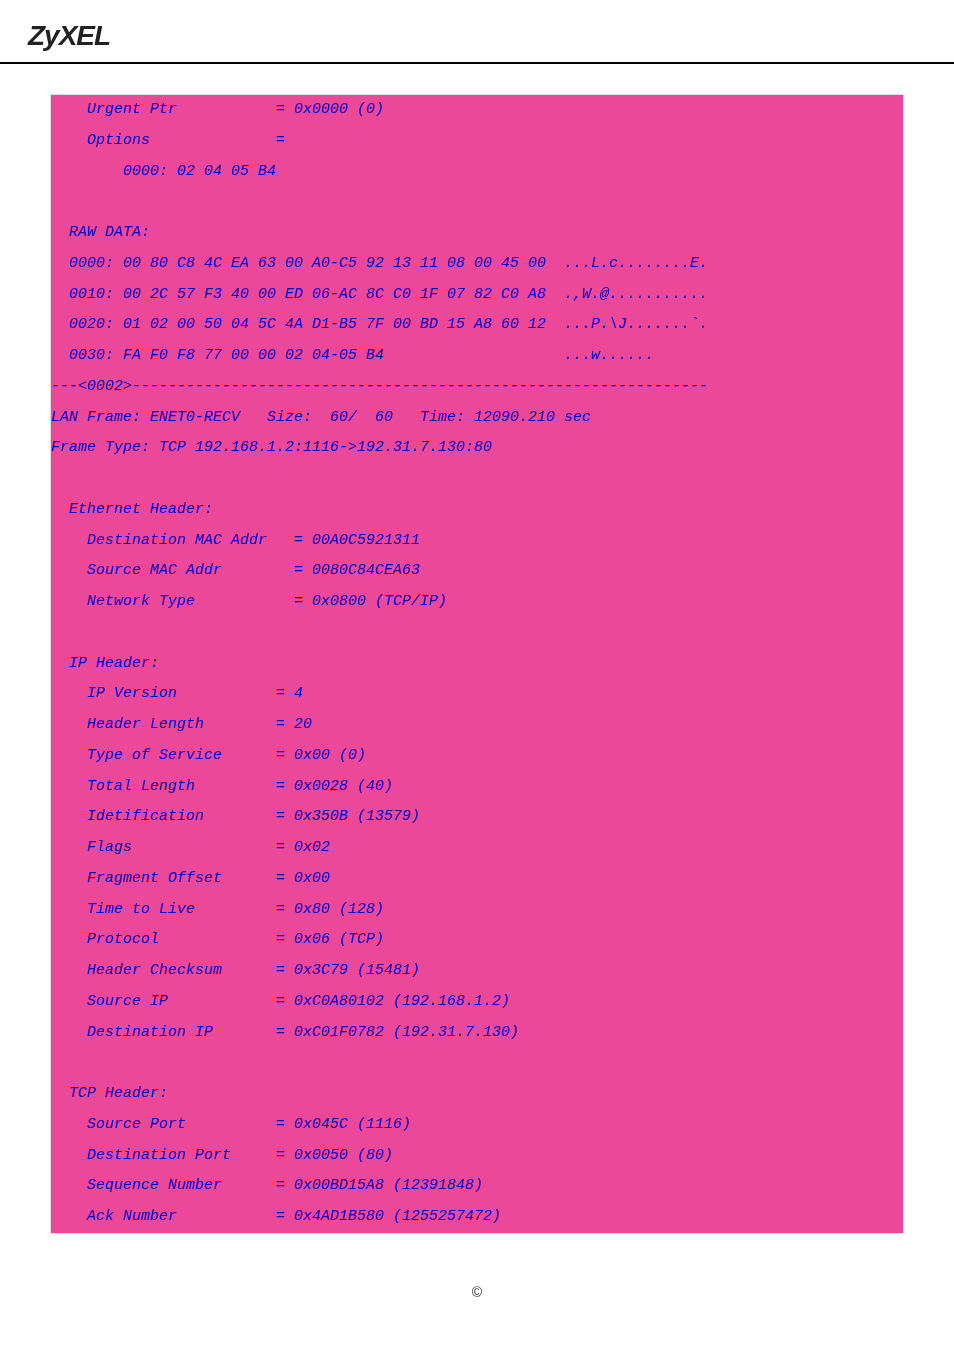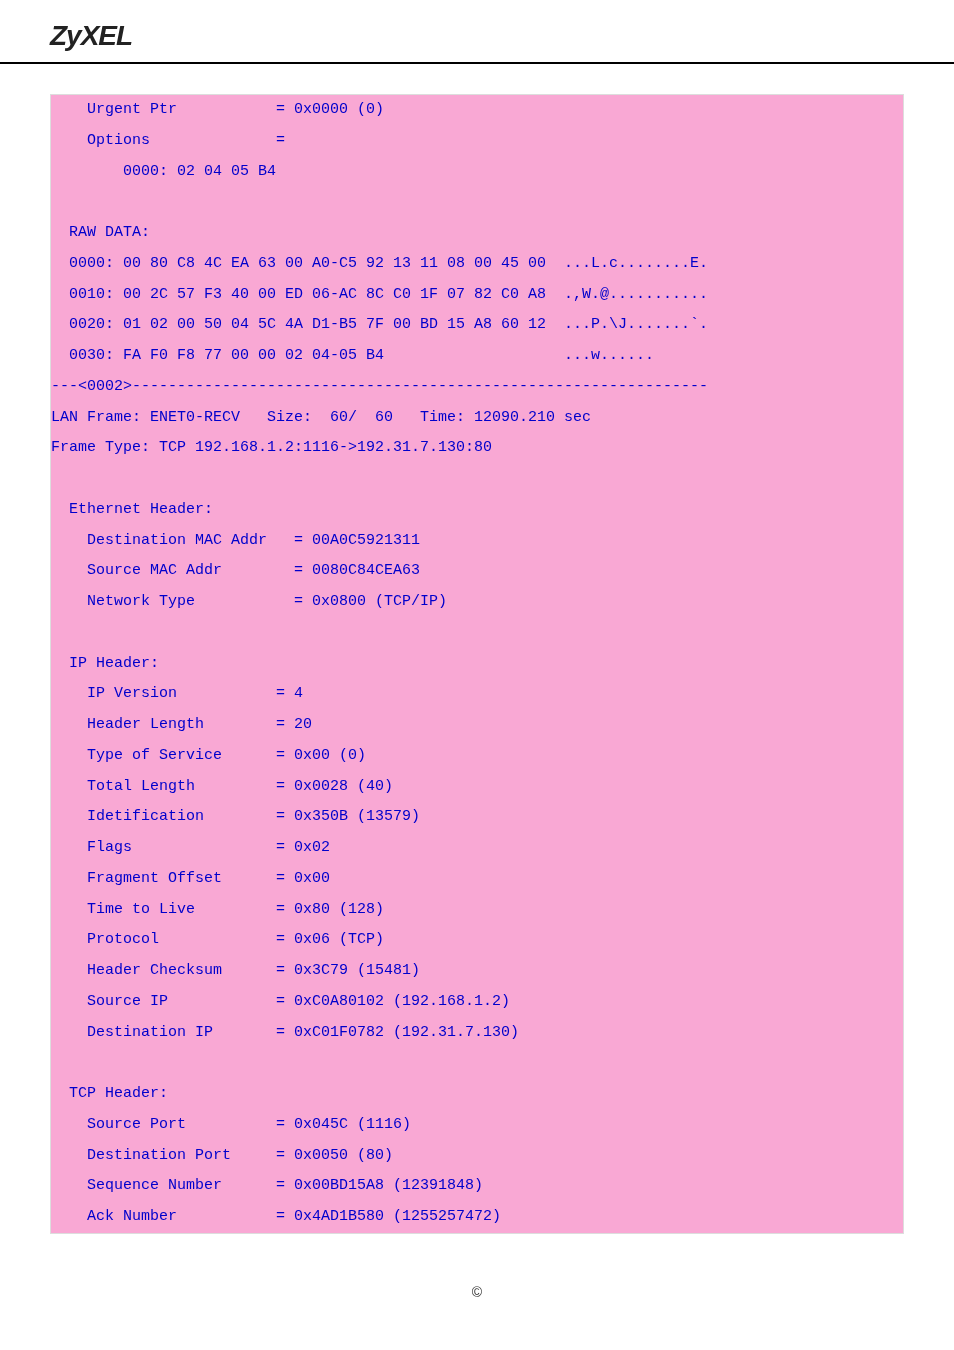--- a/index.html
+++ b/index.html
@@ -3,44 +3,45 @@
   <meta charset="utf-8">
   <style>
     body {
       font-family: Arial, sans-serif;
       margin: 0;
       padding: 0;
       background: #fff;
       width: 954px;
     }
     .header {
-      padding: 20px 50px 10px 50px;
+      padding: 20px 50px 10px 28px;
       border-bottom: 2px solid #000;
     }
     .logo {
       font-family: Arial, sans-serif;
       font-size: 28px;
       font-weight: bold;
       font-style: italic;
       color: #222;
       letter-spacing: -1px;
     }
     .content-wrapper {
       padding: 30px 50px 20px 50px;
     }
     .packet-box {
-      background: #f9a8d4;
+      background: #ec4899;
       border: 1px solid #ddd;
       padding: 0;
       font-family: 'Courier New', Courier, monospace;
       font-size: 15px;
       color: #0000cc;
       line-height: 2.05;
       white-space: pre;
       overflow: hidden;
+      font-style: italic;
     }
     .footer {
       text-align: center;
       padding: 30px 0 20px 0;
       font-size: 14px;
       color: #333;
     }
   </style>
 </head>
 <body>

